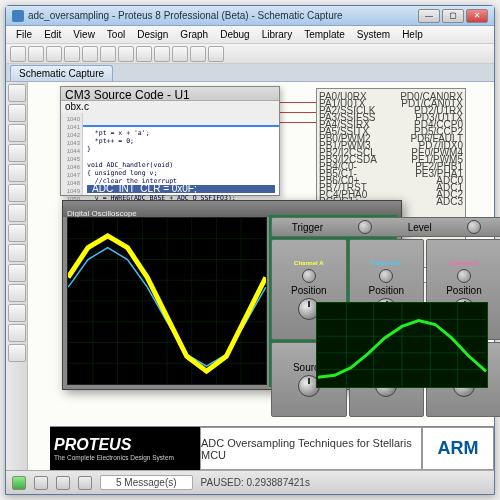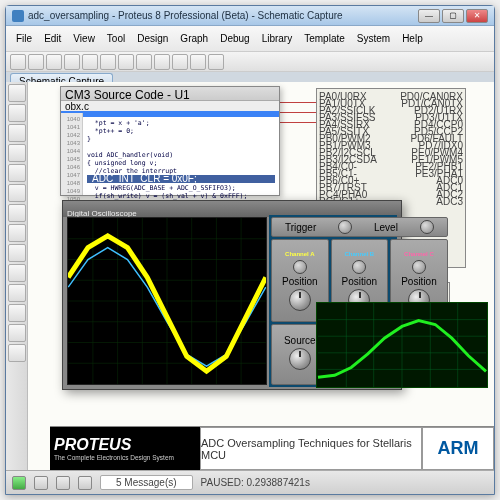--- a/index.html
+++ b/index.html
@@ -4,50 +4,50 @@
 <style>
 *{box-sizing:border-box;margin:0;padding:0;font-family:"Segoe UI",Tahoma,sans-serif;font-size:10px}
 body{width:500px;height:500px;background:#f0f0f0;overflow:hidden;position:relative}
 .win{position:absolute;left:5px;top:5px;right:5px;bottom:5px;background:#e8f0f8;border:1px solid #5a7aa0;border-radius:4px 4px 0 0;box-shadow:0 2px 8px rgba(0,0,0,.3)}
 .titlebar{height:20px;background:linear-gradient(#d4e4f4,#a8c8e8);border-bottom:1px solid #8aa8c8;display:flex;align-items:center;padding:0 6px;font-size:9px}
 .titlebar .ico{width:12px;height:12px;background:#4080c0;margin-right:4px;border-radius:2px}
 .titlebar .ttl{flex:1;color:#234}
 .winbtns{display:flex;gap:2px}
 .winbtn{width:22px;height:14px;background:linear-gradient(#eee,#ccc);border:1px solid #888;border-radius:2px;font-size:8px;text-align:center;line-height:12px}
 .winbtn.close{background:linear-gradient(#e88,#c44);color:#fff}
-.menubar{height:26px;background:linear-gradient(#f8f8f8,#e8e8e8);border-bottom:1px solid #ccc;display:flex;align-items:center;padding:0 4px;font-size:9px}
+.menubar{height:18px;background:linear-gradient(#f8f8f8,#e8e8e8);border-bottom:1px solid #ccc;display:flex;align-items:center;padding:0 4px;font-size:9px}
 .menubar span{padding:2px 6px;cursor:default}
 .toolbar{height:20px;background:linear-gradient(#f4f4f4,#e0e0e0);border-bottom:1px solid #ccc;display:flex;align-items:center;padding:0 4px;gap:2px}
 .tbtn{width:16px;height:16px;background:linear-gradient(#f8f8f8,#ddd);border:1px solid #aaa;border-radius:2px}
 .tabbar{height:18px;background:#d0d8e0;border-bottom:1px solid #aac;display:flex;align-items:end;padding:0 4px;font-size:9px}
 .tab{padding:2px 8px;background:linear-gradient(#e8f0f8,#c8d8e8);border:1px solid #8ac;border-bottom:none;border-radius:3px 3px 0 0;margin-right:12px}
 .workspace{position:absolute;top:76px;left:0;right:0;bottom:24px;background:#f8f8f4}
 .sidebar{position:absolute;left:0;top:0;width:22px;height:100%;background:linear-gradient(90deg,#e8e8e8,#d8d8d8);border-right:1px solid #bbb;display:flex;flex-direction:column;padding:2px;gap:2px}
 .sbtn{width:18px;height:18px;background:linear-gradient(#f8f8f8,#ddd);border:1px solid #aaa;border-radius:2px}
 .canvas{position:absolute;left:22px;right:0;top:0;bottom:0;background:#fcfcf8}
 .schematic{position:absolute;left:0;top:0;right:0;bottom:0}
 .chip{position:absolute;background:#f0f0e8;border:1px solid #888}
 .chip.u1{right:28px;top:6px;width:150px;height:180px}
 .chip.u2{right:44px;top:200px;width:54px;height:54px}
 .pinrow{position:absolute;font-size:5px;line-height:7px;color:#444}
 .pinrow.l{left:2px;top:4px}
 .pinrow.r{right:2px;top:4px;text-align:right}
 .wire{position:absolute;background:#c04040;height:1px}
 .codewin{position:absolute;left:32px;top:4px;width:220px;height:110px;background:#fff;border:1px solid #888;box-shadow:2px 2px 6px rgba(0,0,0,.25)}
 .codewin .cwtitle{height:14px;background:linear-gradient(#ddd,#ccc);border-bottom:1px solid #aaa;font-size:12px;padding:1px 4px}
-.codewin .cwtabs{height:16px;background:#eee;border-bottom:6px solid #3b82f6;font-size:7px;padding:0 4px}
+.codewin .cwtabs{height:26px;background:#eee;border-bottom:2px solid #3b82f6;font-size:7px;padding:0 4px}
 .codewin pre{font-family:Consolas,monospace;font-size:6.5px;line-height:8px;padding:2px 4px;color:#004;white-space:pre;overflow:hidden}
 .codewin .hl{background:#4060a0;color:#fff;display:inline-block;width:100%}
 .gutter{position:absolute;left:0;top:26px;bottom:0;width:22px;background:#e8e8e8;border-right:1px solid #ccc;font-size:6px;line-height:8px;color:#888;text-align:right;padding:2px}
 .oscillo{position:absolute;left:34px;top:118px;width:340px;height:190px;background:#888;border:1px solid #444;box-shadow:3px 3px 10px rgba(0,0,0,.4)}
 .oscillo .otitle{height:12px;background:linear-gradient(#888,#666);color:#eee;font-size:8px;padding:8px 4px}
 .odisplay{position:absolute;left:4px;top:16px;width:200px;height:168px;background:#000;border:1px solid #222}
 .odisplay svg{width:100%;height:100%}
-.ocontrols{position:absolute;right:4px;top:14px;width:128px;height:172px;background:#0c4a6e;display:grid;grid-template-columns:1fr 1fr 1fr;grid-template-rows:auto 1fr 1fr;gap:2px;padding:2px}
-.och{background:linear-gradient(#aaa,#888);border:1px solid #666;border-radius:2px;padding:10px;font-size:6px;text-align:center;display:flex;flex-direction:column;align-items:center;gap:2px}
+.ocontrols{position:absolute;right:4px;top:14px;width:128px;height:172px;background:#15803d;display:grid;grid-template-columns:1fr 1fr 1fr;grid-template-rows:auto 1fr 1fr;gap:2px;padding:2px}
+.och{background:linear-gradient(#aaa,#888);border:1px solid #666;border-radius:2px;padding:19px;font-size:6px;text-align:center;display:flex;flex-direction:column;align-items:center;gap:2px}
 .och .chlbl{font-size:6px;font-weight:bold;padding:1px}
 .och.a .chlbl{color:#ff4}
 .och.b .chlbl{color:#4cf}
 .och.c .chlbl{color:#f6a}
 .knob{width:22px;height:22px;border-radius:50%;background:radial-gradient(circle at 35% 35%,#eee,#999 60%,#666);border:1px solid #444;position:relative}
 .knob:after{content:"";position:absolute;left:48%;top:2px;width:2px;height:6px;background:#333}
 .smallknob{width:14px;height:14px;border-radius:50%;background:radial-gradient(circle at 35% 35%,#ddd,#888);border:1px solid #444}
 .trigger{grid-column:1/4;background:linear-gradient(#aaa,#888);border:1px solid #666;border-radius:2px;display:flex;justify-content:space-around;align-items:center;font-size:6px;padding:2px}
 .graph{position:absolute;right:6px;top:220px;width:172px;height:86px;background:#001800;border:1px solid #040}
 .graph svg{width:100%;height:100%}

